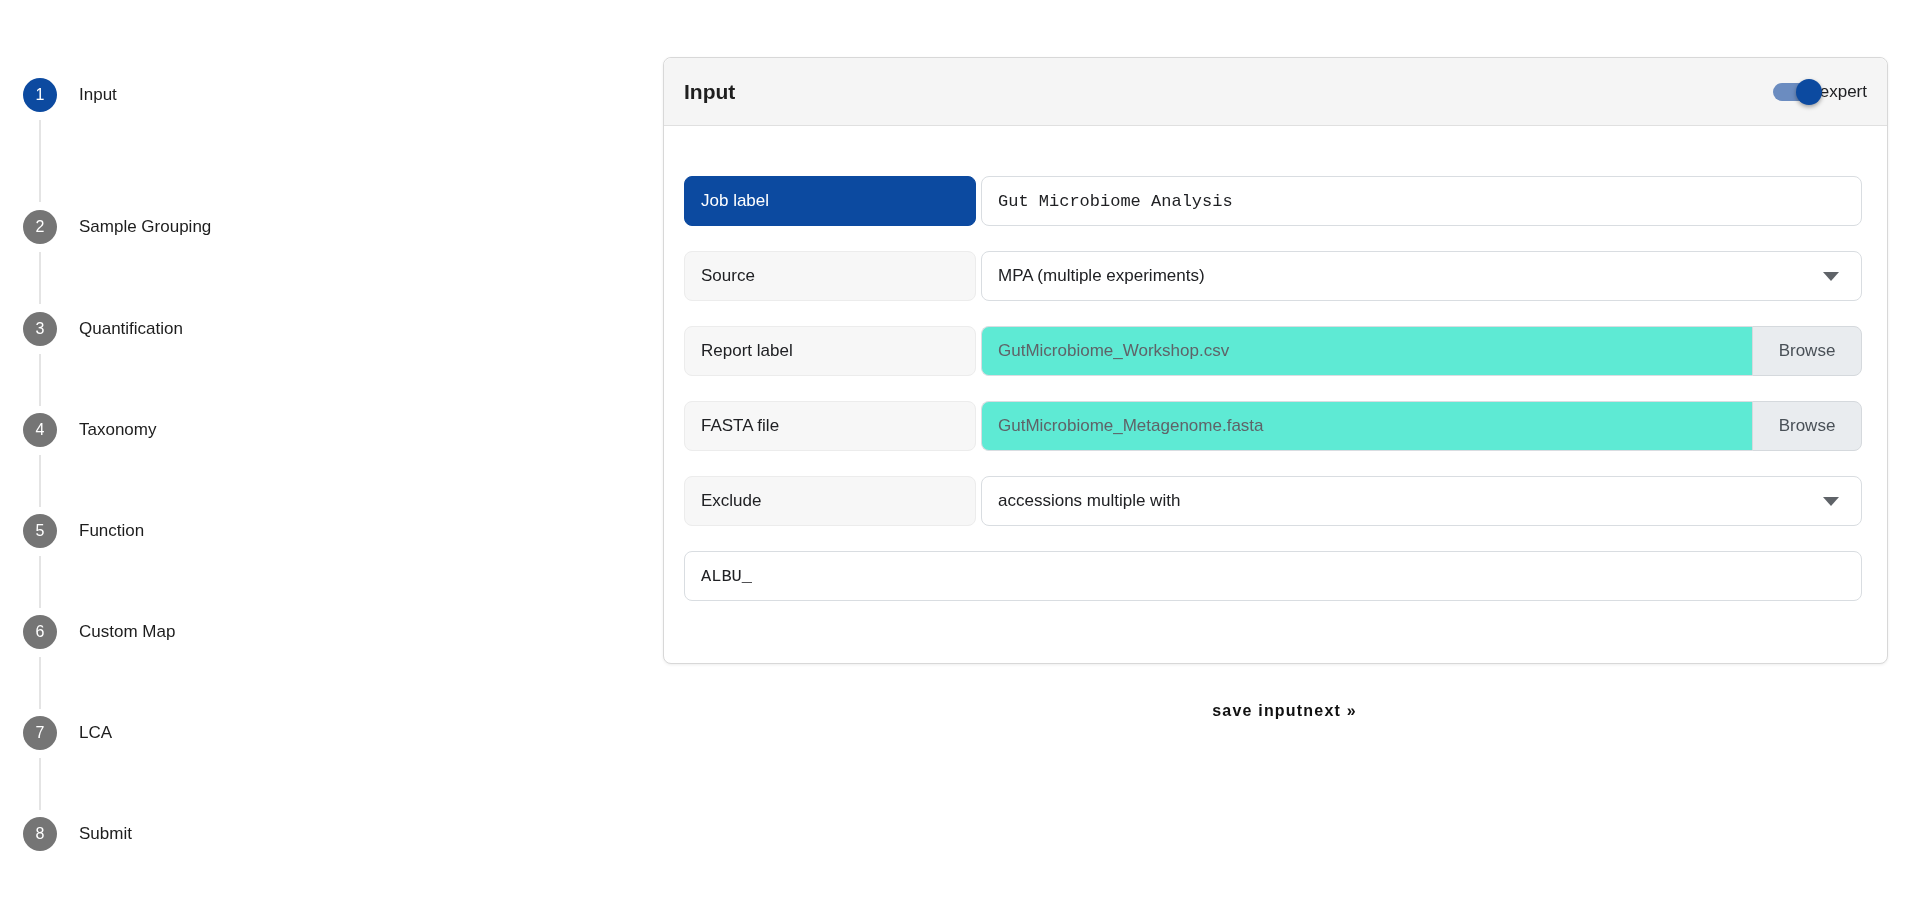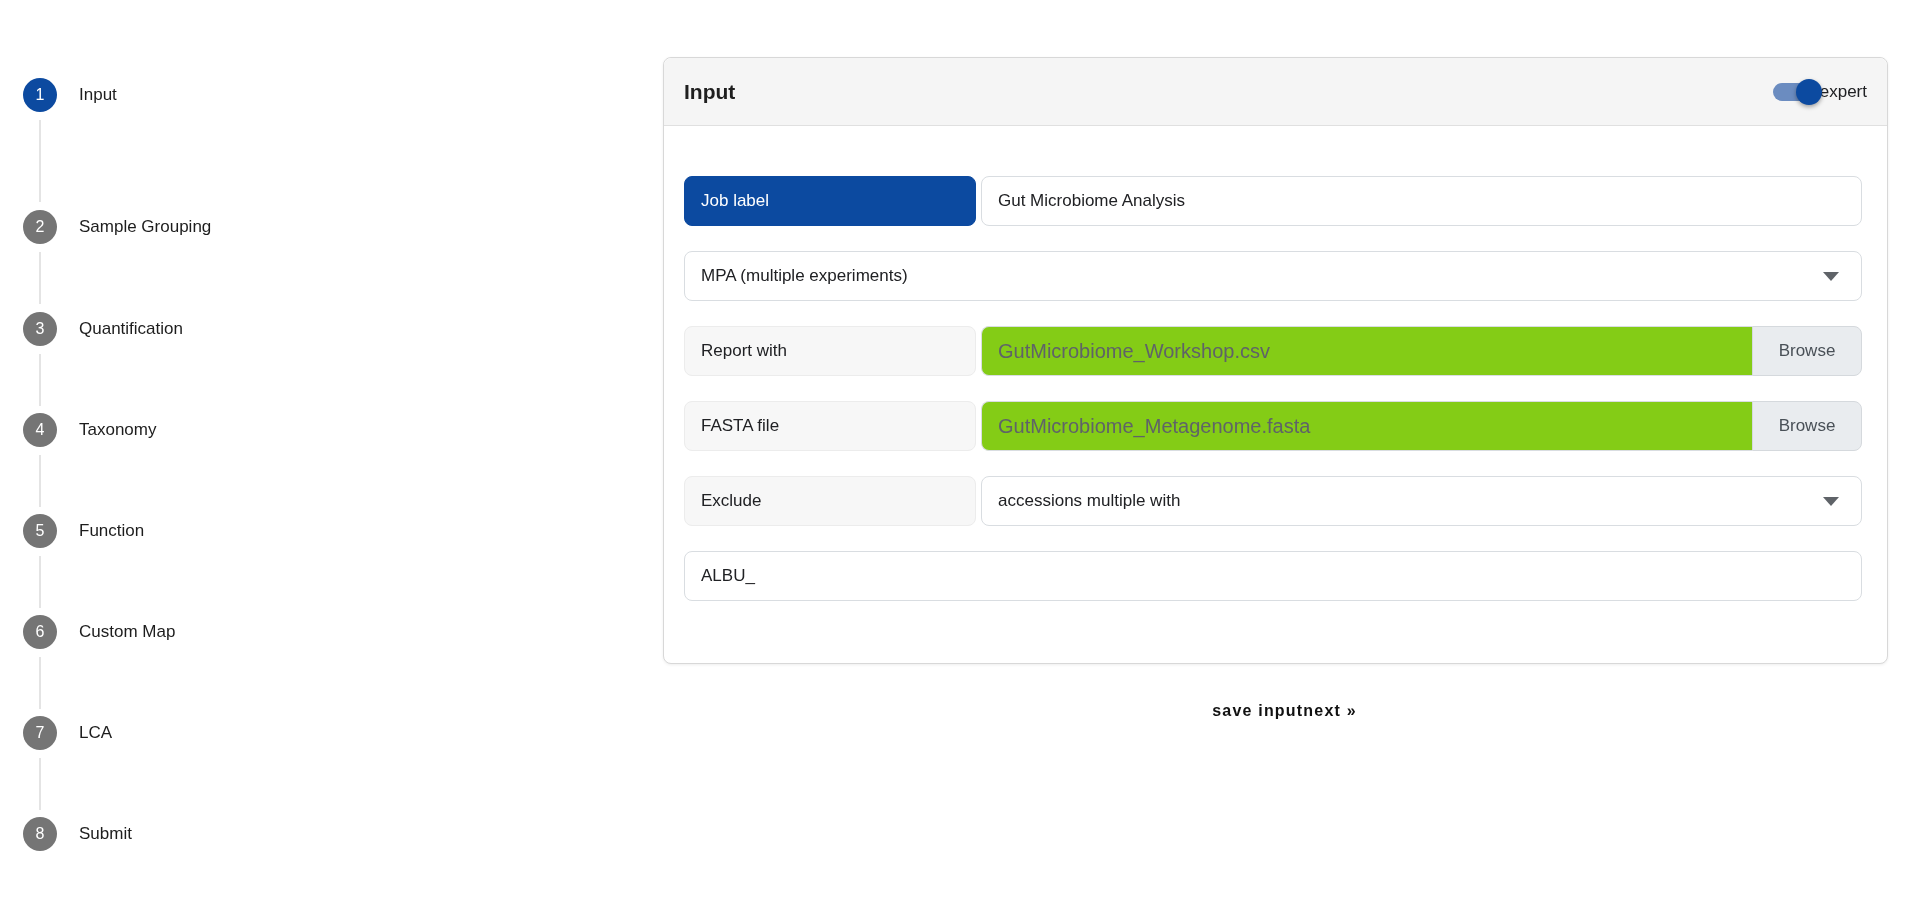--- a/index.html
+++ b/index.html
@@ -68,39 +68,39 @@
     width:292px; flex:none; margin-right:5px;
     background:#f7f7f7; border:1px solid #ececec; border-radius:8px;
     display:flex; align-items:center; padding:0 16px;
     font-size:17px; color:#202124;
   }
   .field-label.active{ background:#0c4aa0; border-color:#0c4aa0; color:#ffffff; }
 
   .text-input{
     flex:1; height:50px; border:1px solid #d9dde1; border-radius:8px;
     padding:0 16px; font-size:17px; color:#202124;
-    font-family:Liberation Sans, sans-serif; background:#ffffff; outline:none;
+    font-family:Liberation Mono, monospace; background:#ffffff; outline:none;
     min-width:0;
   }
   .select{
     flex:1; height:50px; border:1px solid #d9dde1; border-radius:8px;
     padding:0 14px 0 16px; font-size:17px; color:#202124; background:#ffffff;
     display:flex; align-items:center; justify-content:space-between; cursor:pointer;gap:8px;
   }
   .caret{
     width:0; height:0; flex:none; margin-right:8px;
     border-left:8px solid transparent; border-right:8px solid transparent;
     border-top:9px solid #5f6368;
   }
 
   .file-group{ flex:1; display:flex; min-width:0; }
   .file-input{
     flex:1; height:50px; border:1px solid #d9dde1; border-right:none;
-    border-radius:8px 0 0 8px; padding:0 16px; font-size:20px; color:#5f6368;
-    font-family:"Liberation Sans", sans-serif; background:#84cc16; outline:none;
+    border-radius:8px 0 0 8px; padding:0 16px; font-size:17px; color:#5f6368;
+    font-family:"Liberation Sans", sans-serif; background:#5eead4; outline:none;
     min-width:0;
   }
   .browse-btn{
     flex:none; width:110px; height:50px;
     background:#e9ecef; border:1px solid #d5d9dd; border-radius:0 8px 8px 0;
     display:flex; align-items:center; justify-content:center;
     font-size:17px; color:#495057; cursor:pointer;
   }
 
   
@@ -164,28 +164,29 @@
   </header>
 
   <div class="panel-body">
 
     <div class="form-row">
       <div class="field-label active">Job label</div>
       <input class="text-input" type="text" value="Gut Microbiome Analysis" style="">
     </div>
 
     <div class="form-row">
+      <div class="field-label">Source</div>
       <div class="select">
         <span>MPA (multiple experiments)</span>
         <span class="caret"></span>
       </div>
     </div>
 
     <div class="form-row">
-      <div class="field-label">Report with</div>
+      <div class="field-label">Report label</div>
       <div class="file-group">
         <input class="file-input" type="text" value="GutMicrobiome_Workshop.csv" style="">
         <button class="browse-btn">Browse</button>
       </div>
     </div>
 
     <div class="form-row">
       <div class="field-label">FASTA file</div>
       <div class="file-group">
         <input class="file-input" type="text" value="GutMicrobiome_Metagenome.fasta" style="">

